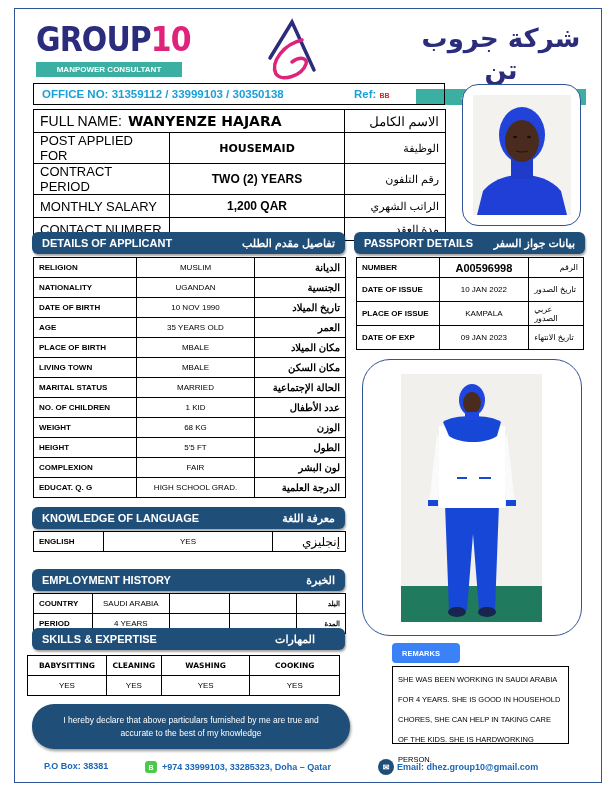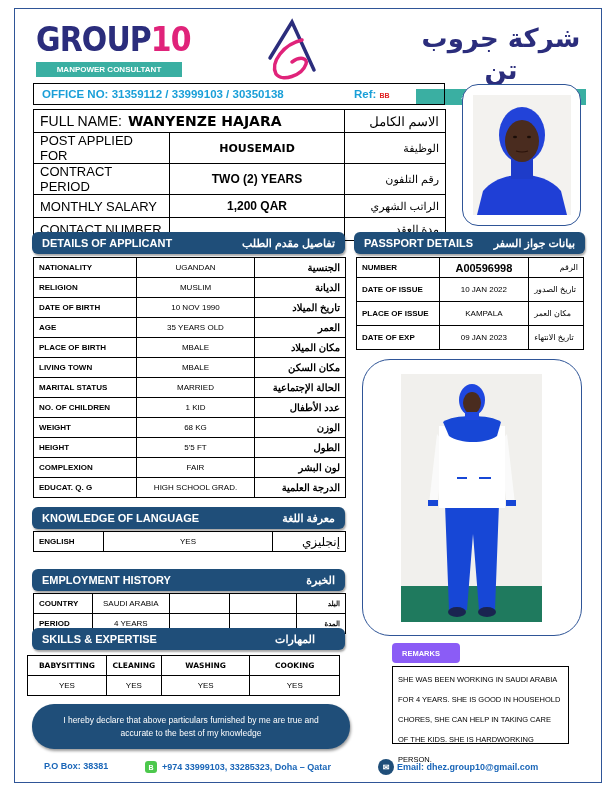--- a/index.html
+++ b/index.html
@@ -48,21 +48,21 @@
 
   
   table.grid { position: absolute; border-collapse: collapse; }
   table.grid td { border: 1px solid #000; font-size: 8px; height: 20px; padding: 0 5px; }
   table.grid td.l { font-weight: bold; }
   table.grid td.c { text-align: center; }
   table.grid td.r { text-align: right; direction: rtl; font-weight: bold; font-size: 10px; }
 
   .decl { position: absolute; left: 32px; top: 704px; width: 318px; height: 45px; background: #1f4e79; border-radius: 22px; color: #fff; font-size: 8.5px; text-align: center; display: flex; align-items: center; justify-content: center; padding: 0 14px; line-height: 13px; box-shadow: 1px 2px 3px rgba(0,0,0,0.4); }
 
-  .remarks-tag { position: absolute; left: 392px; top: 643px; width: 68px; height: 20px; background: #8b5cf6; color: #fff; font-size: 7.5px; font-weight: bold; border-radius: 4px; display: flex; align-items: center; padding-left: 10px; }
+  .remarks-tag { position: absolute; left: 392px; top: 643px; width: 68px; height: 20px; background: #3b82f6; color: #fff; font-size: 7.5px; font-weight: bold; border-radius: 4px; display: flex; align-items: center; padding-left: 10px; }
   .remarks-box { position: absolute; left: 392px; top: 666px; width: 177px; height: 78px; border: 1px solid #000; padding: 3px 5px; font-size: 7.5px; line-height: 20px; }
 
   .footer { position: absolute; top: 759px; left: 44px; width: 540px; height: 16px; font-size: 9px; color: #1a66b8; font-weight: bold; }
   .footer .pobox { position: absolute; left: 0; top: 2px; }
   .footer .phone { position: absolute; left: 101px; top: 2px; display: flex; align-items: center; }
   .footer .email { position: absolute; left: 334px; top: 0px; display: flex; align-items: center; }
   .wa-icon { width: 12px; height: 12px; background: #4cc84c; border-radius: 3px; margin-right: 5px; display: inline-flex; align-items: center; justify-content: center; color: #fff; font-size: 7px; }
   .mail-icon { width: 16px; height: 16px; background: #1f4e79; border-radius: 50%; margin-right: 3px; display: inline-flex; align-items: center; justify-content: center; color: #fff; font-size: 8px; }
 </style>
 </head>
@@ -143,30 +143,30 @@
   <span class="ar">تفاصيل مقدم الطلب</span>
 </div>
 <table class="grid" style="left:33px;top:257px;width:313px;">
   <colgroup>
       <col style="width:103px">
       <col style="width:119px">
       <col style="width:91px">
     </colgroup>
   <tbody>
       <tr>
+        <td class="l">RELIGION</td>
+        <td class="c">MUSLIM</td>
+        <td class="r">الديانة</td>
+      </tr>
+  <tr>
         <td class="l">NATIONALITY</td>
         <td class="c">UGANDAN</td>
         <td class="r">الجنسية</td>
       </tr>
   <tr>
-        <td class="l">RELIGION</td>
-        <td class="c">MUSLIM</td>
-        <td class="r">الديانة</td>
-      </tr>
-  <tr>
         <td class="l">DATE OF BIRTH</td>
         <td class="c">10 NOV 1990</td>
         <td class="r">تاريخ الميلاد</td>
       </tr>
   <tr>
         <td class="l">AGE</td>
         <td class="c">35 YEARS OLD</td>
         <td class="r">العمر</td>
       </tr>
   <tr>
@@ -229,21 +229,21 @@
         <td class="r" style="font-weight:normal;font-size:8px;">الرقم</td>
       </tr>
   <tr>
         <td class="l" style="height:24px;">DATE OF ISSUE</td>
         <td class="c">10 JAN 2022</td>
         <td class="r" style="font-weight:normal;font-size:8px;text-align:left;">تاريخ الصدور</td>
       </tr>
   <tr>
         <td class="l" style="height:24px;">PLACE OF ISSUE</td>
         <td class="c">KAMPALA</td>
-        <td class="r" style="font-weight:normal;font-size:8px;text-align:left;">مكان العمر</td>
+        <td class="r" style="font-weight:normal;font-size:8px;text-align:left;">عربي الصدور</td>
       </tr>
   <tr>
         <td class="l" style="height:24px;">DATE OF EXP</td>
         <td class="c">09 JAN 2023</td>
         <td class="r" style="font-weight:normal;font-size:8px;text-align:left;">تاريخ الانتهاء</td>
       </tr>
 </tbody>
   </table>
 
 <div class="photo-frame photo-full">

